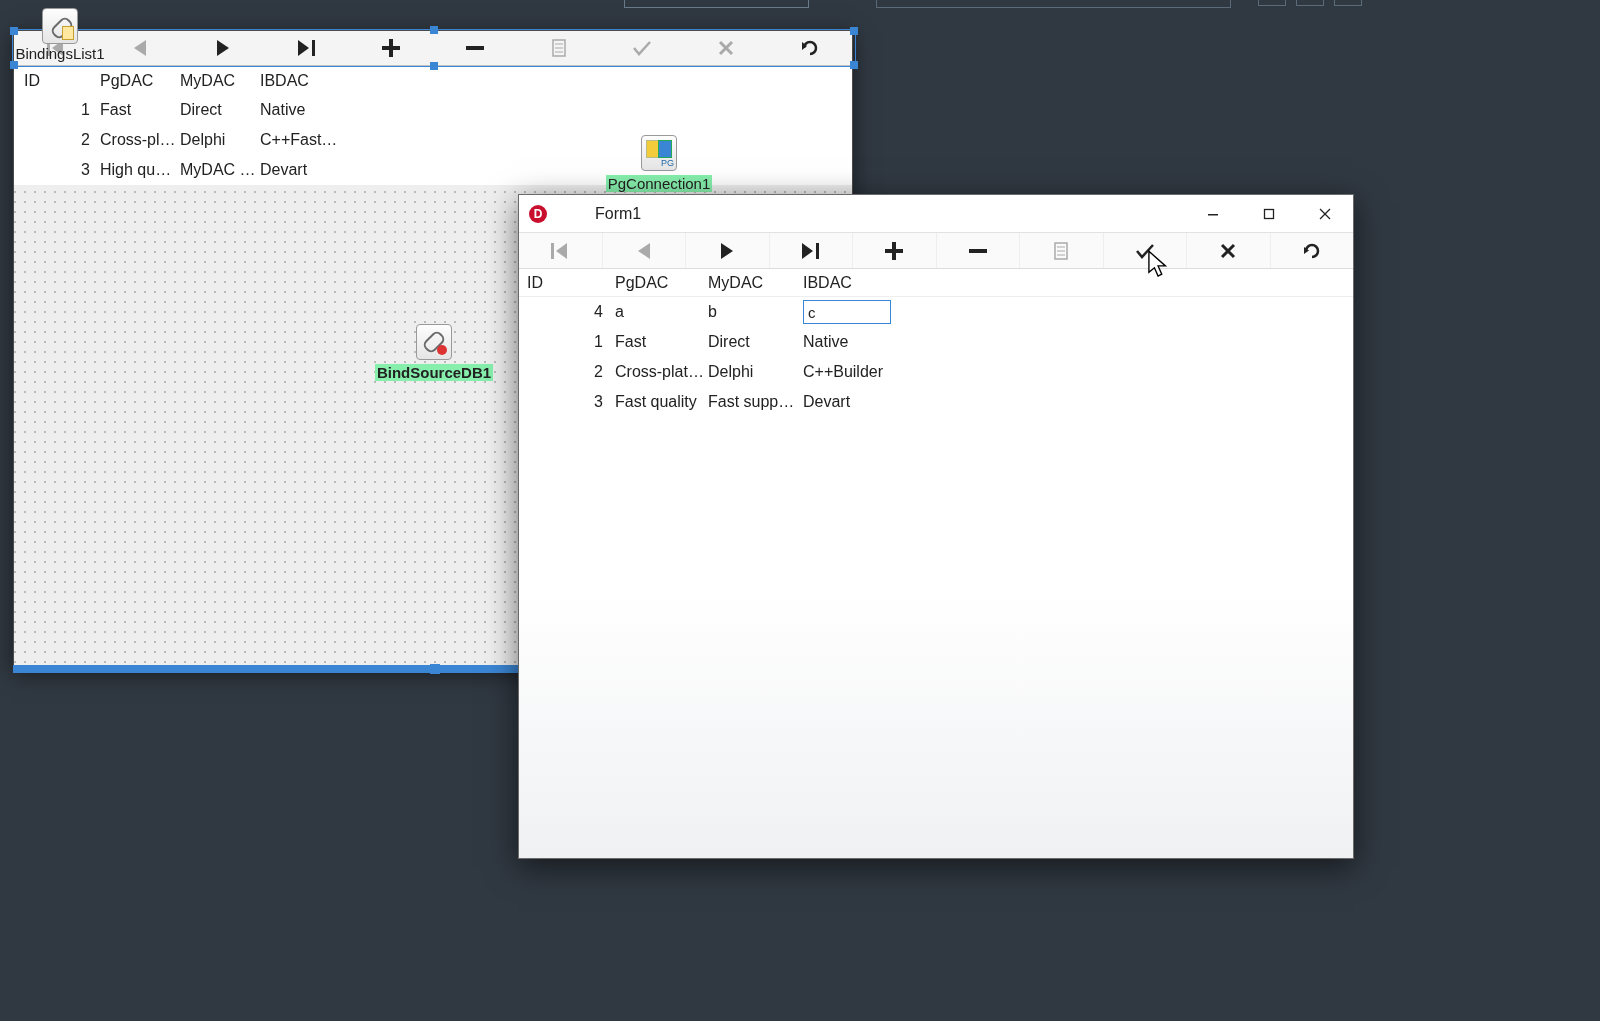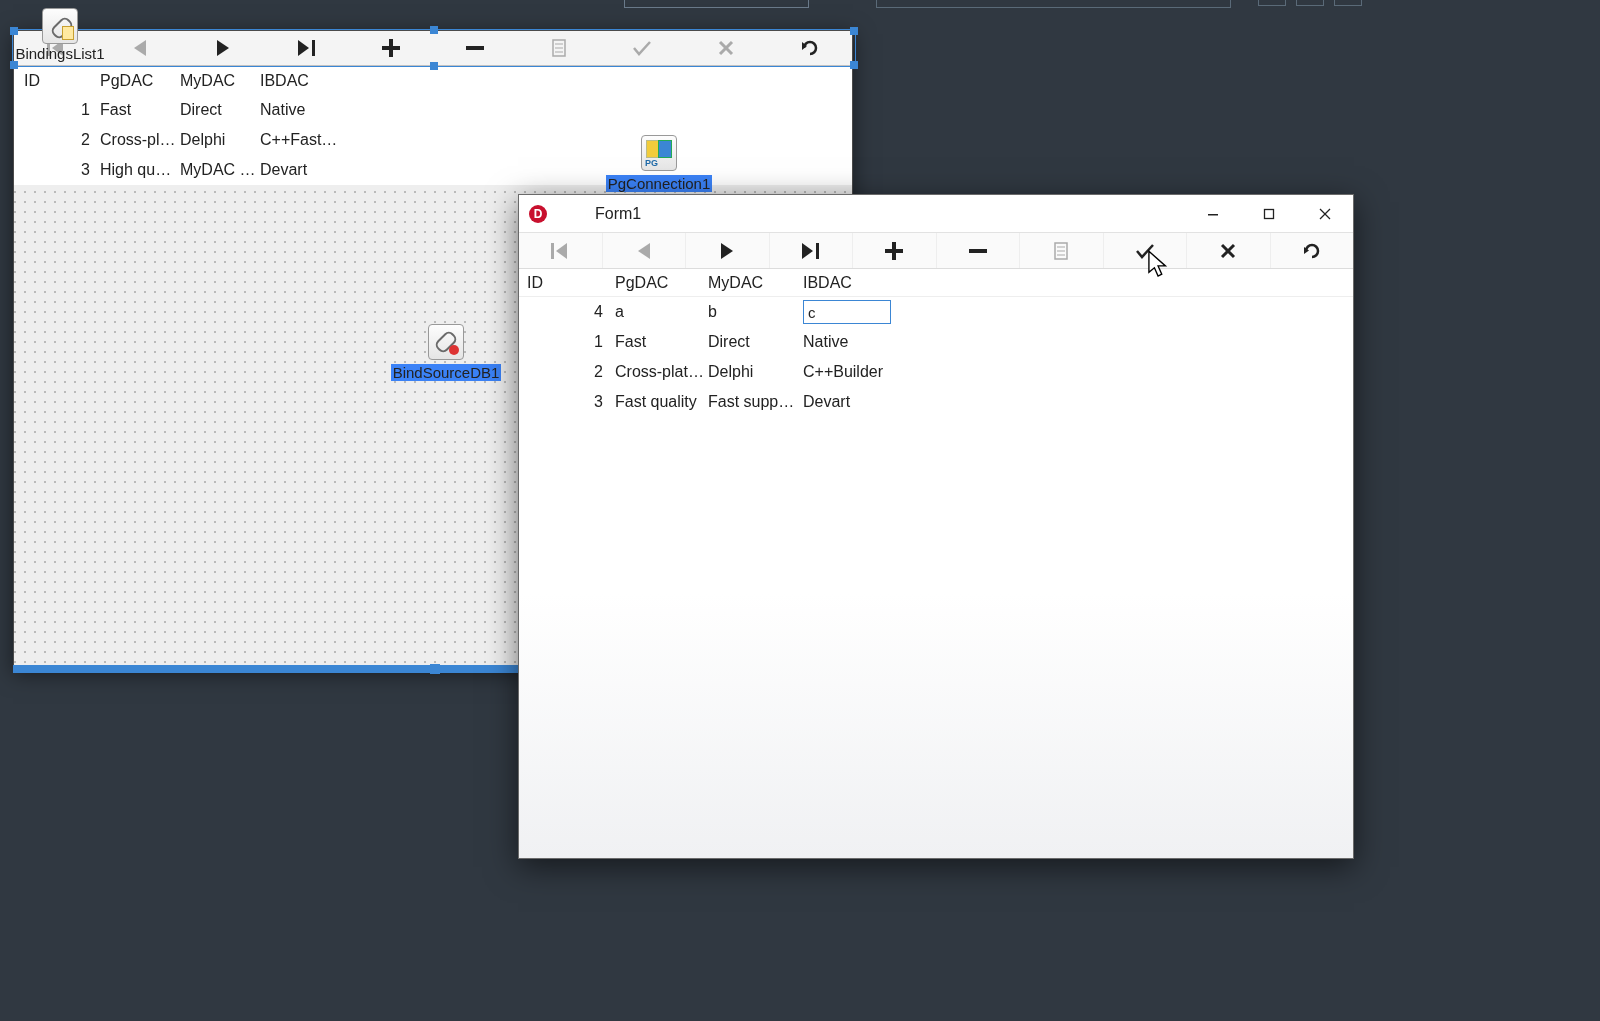--- a/index.html
+++ b/index.html
@@ -135,21 +135,21 @@
   }
   .comp .glyph {
     width: 36px; height: 36px;
     margin: 0 auto 4px auto;
     border: 1px solid #999;
     border-radius: 4px;
     background: linear-gradient(#fdfdfd,#e5e5e5);
     display: flex; align-items: center; justify-content: center;
     position: relative;
   }
-  .comp .label { background: #3b82f6; display: inline-block; padding: 0 2px; }
+  .comp .label { background: #86efac; display: inline-block; padding: 0 2px; }
   .glyph-link::before {
     content: "";
     position: absolute;
     width: 18px; height: 10px;
     border: 2px solid #6a6a6a;
     border-radius: 6px;
     transform: rotate(-45deg);
   }
   .glyph-link::after {
     content:"";
@@ -166,22 +166,22 @@
     border:1px solid #bb8;
   }
   .glyph-pg::after {
     content:"";
     position:absolute;
     right:4px; top:4px; width:12px; height:16px;
     background:#3b86d4;
     border:1px solid #2a5;
   }
   .glyph-pg .pg-badge {
-    position:absolute; left:3px; bottom:2px;
-    font-size:9px; font-weight:bold; color:#1f6aa8;
+    position:absolute; left:19px; bottom:2px;
+    font-size:9px; font-weight:normal; color:#1f6aa8;
   }
 
   
   .comp-bindingslist {
     position: absolute;
     left: -3px; top: 8px;
     z-index: 5;
     text-align: center;
     font-size: 15px;
     color: #222;
@@ -440,21 +440,21 @@
         <div class="cell c-ib">Devart</div>
       </div>
     </div>
 
     <div class="comp" style="left:565px; top:104px;">
       <div class="glyph glyph-pg">
           <span class="pg-badge">PG</span>
         </div>
       <span class="label">PgConnection1</span>
     </div>
-    <div class="comp" style="left:352px; top:293px;">
+    <div class="comp" style="left:340px; top:293px;font-weight:bold;">
       <div class="glyph glyph-link"></div>
       <span class="label">BindSourceDB1</span>
     </div>
   </div>
 </div>
 
 <div class="comp-bindingslist">
   <div class="glyph"></div>
   <span class="label">BindingsList1</span>
 </div>

